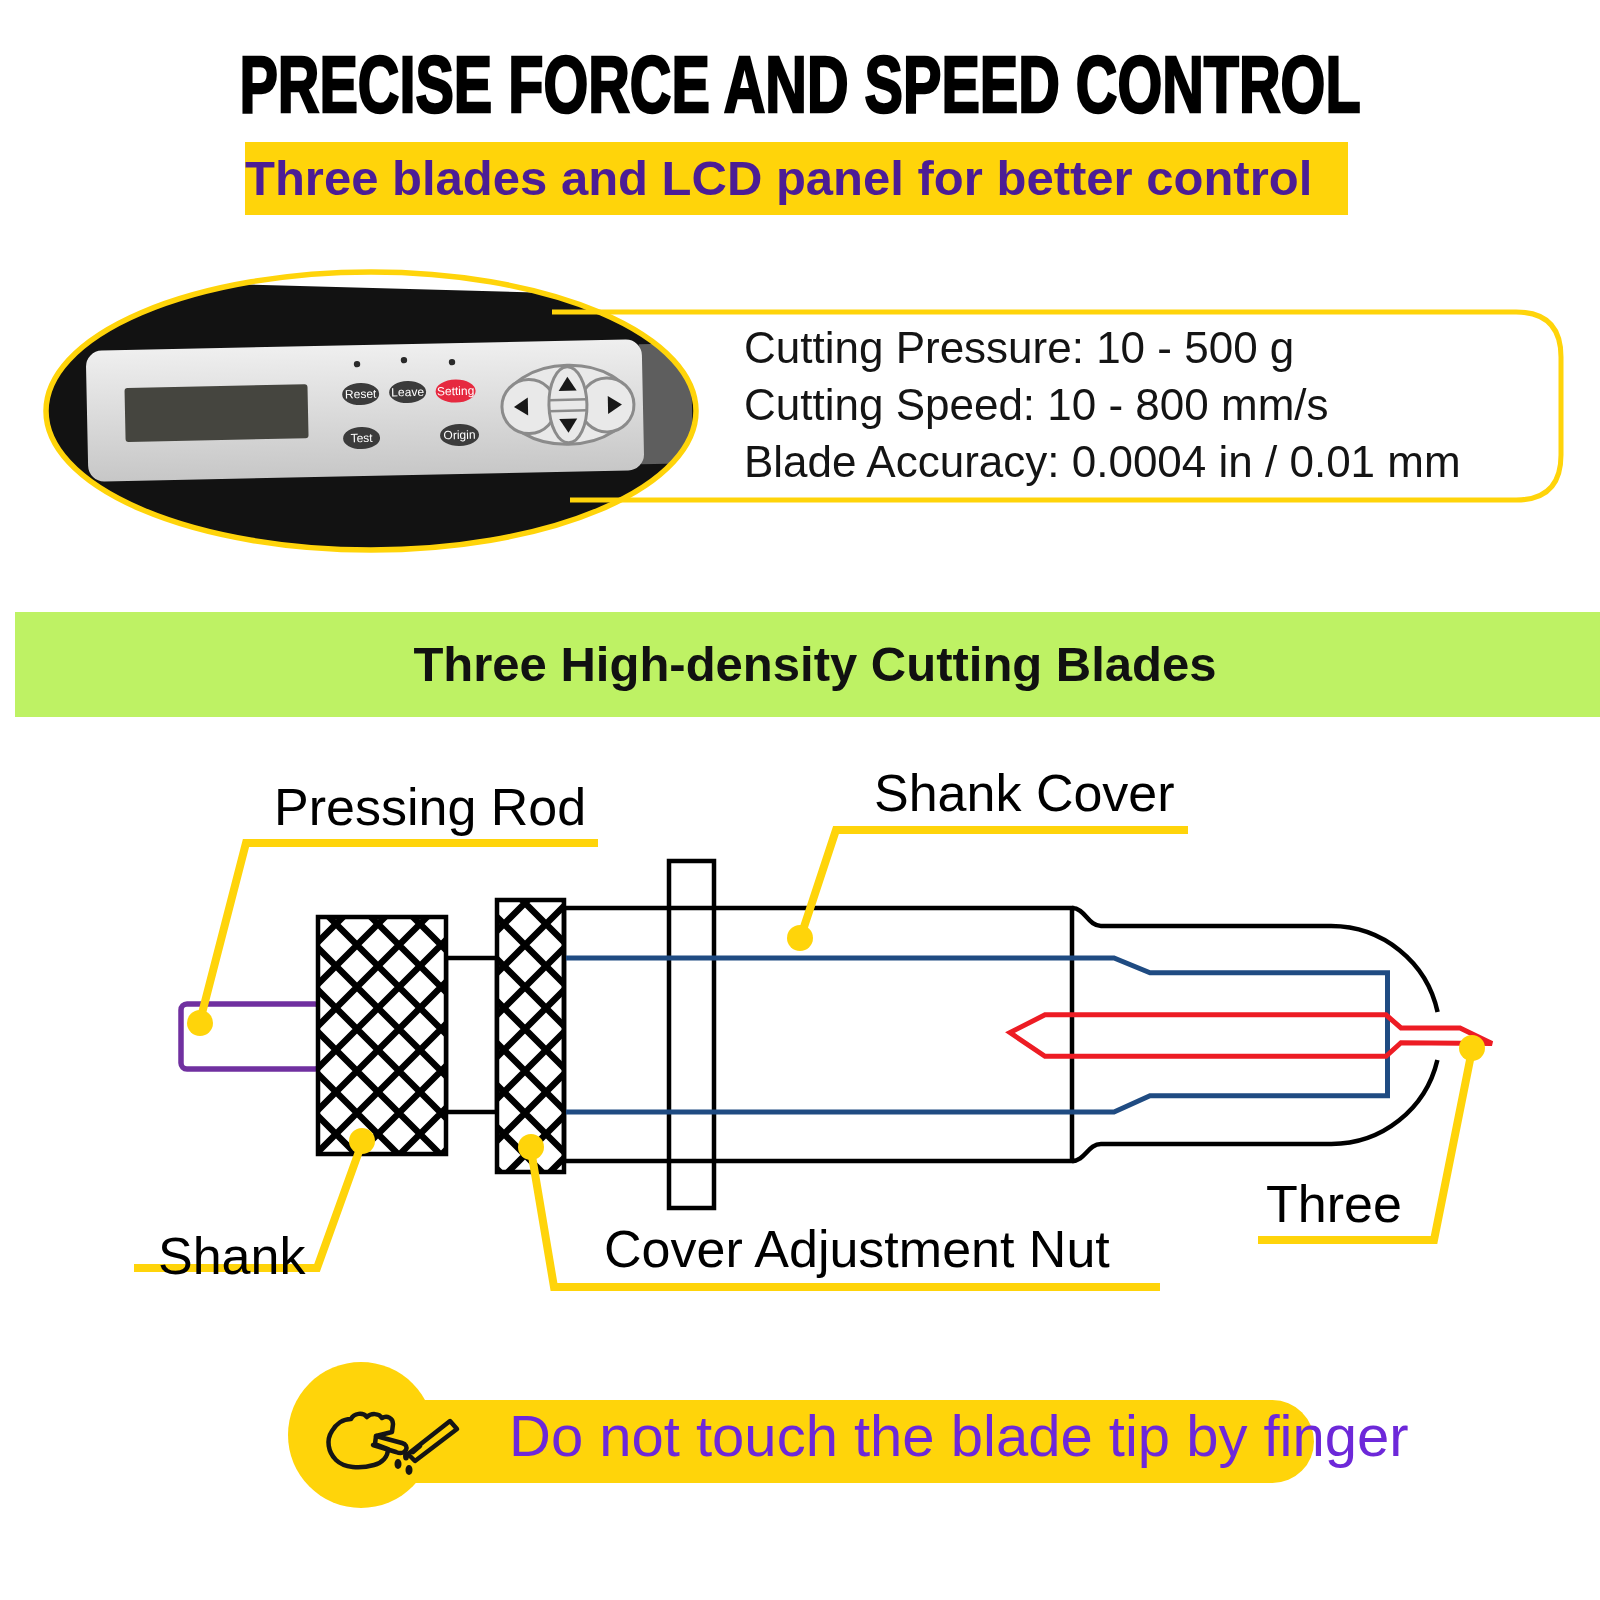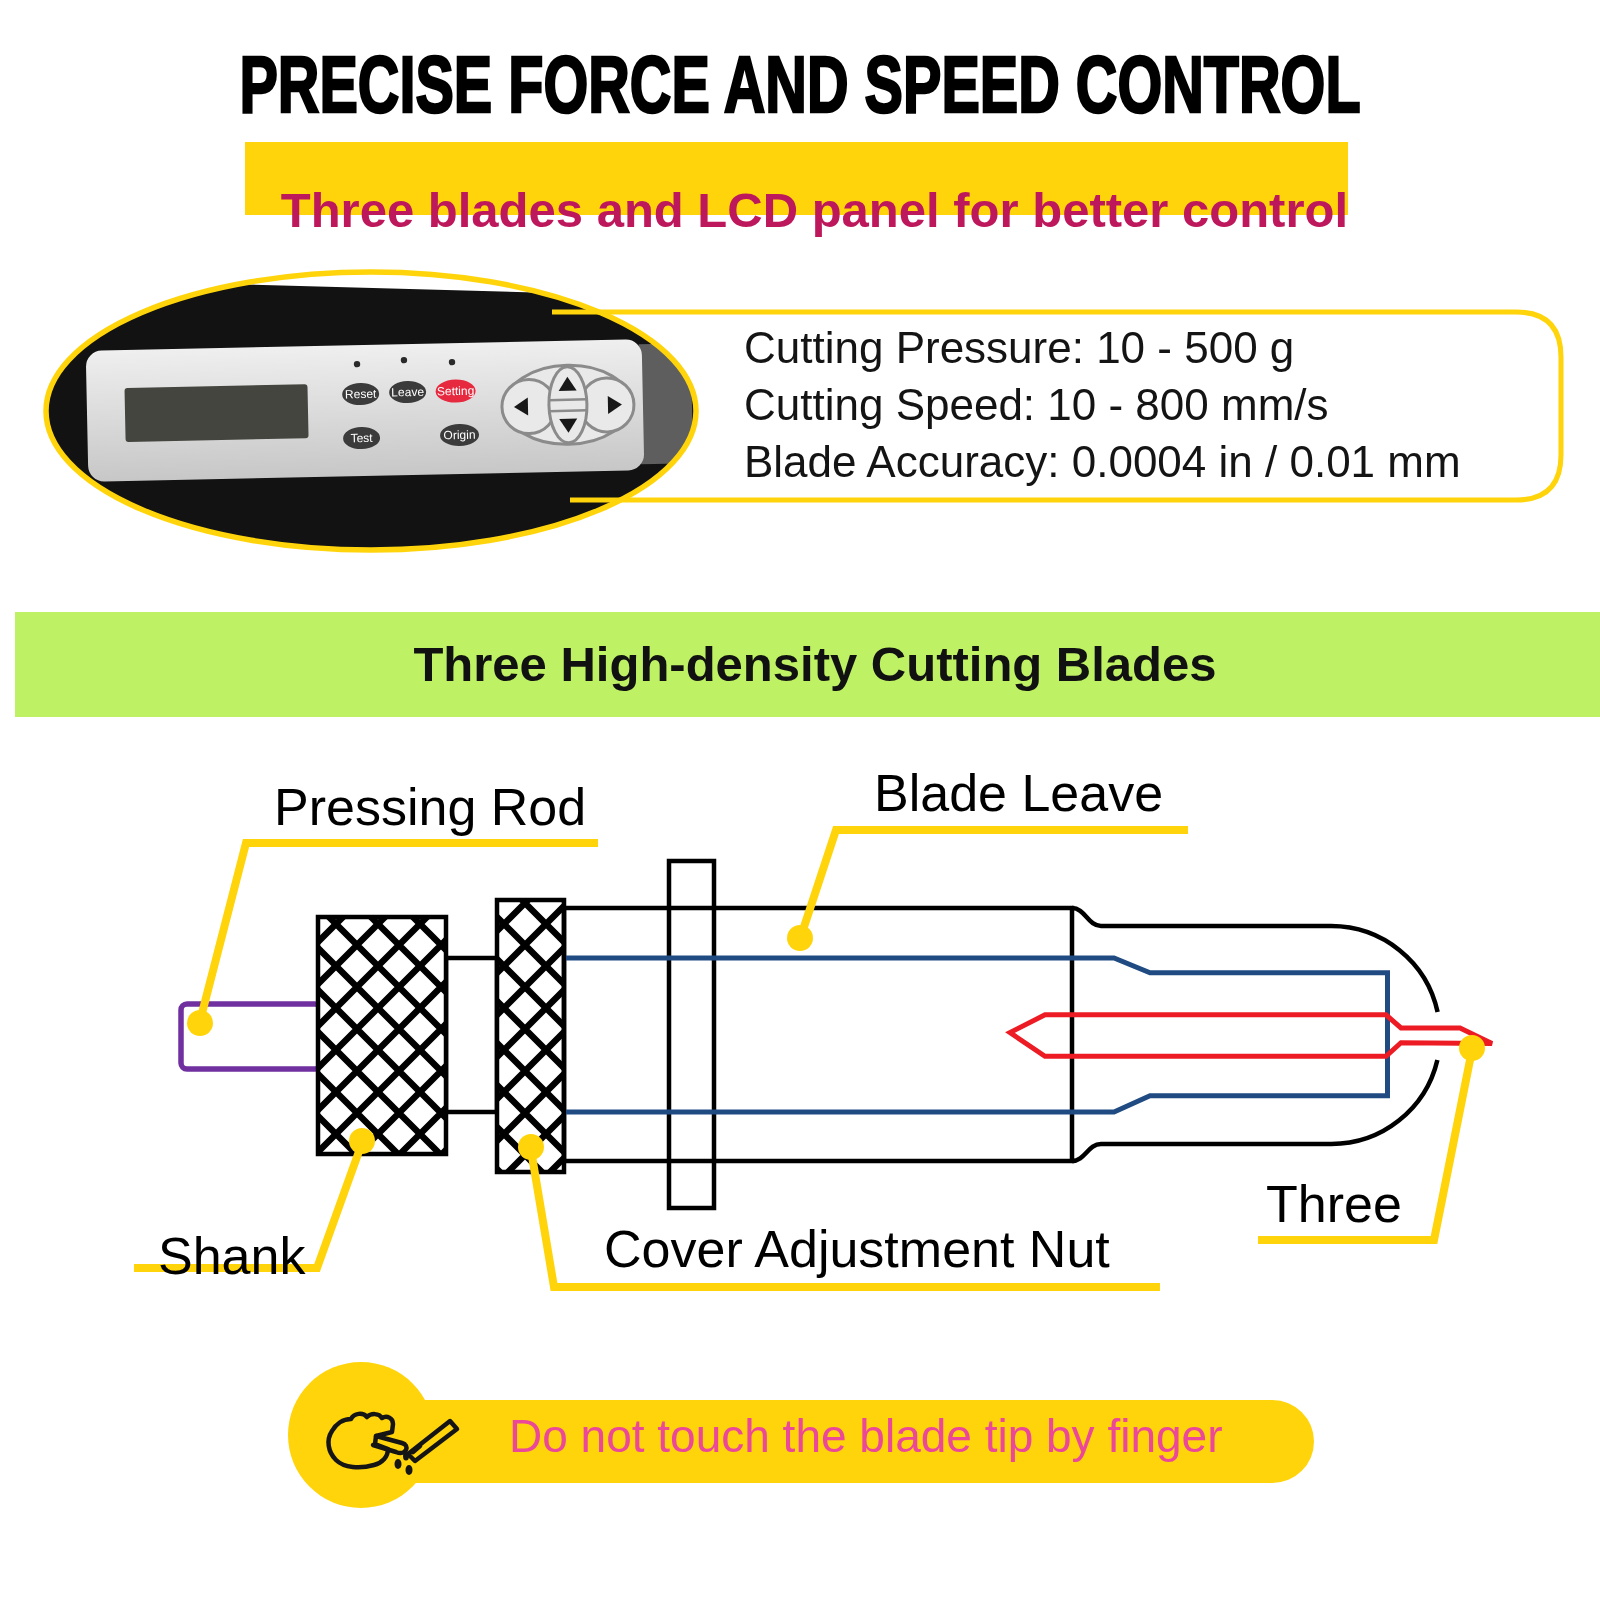--- a/index.html
+++ b/index.html
@@ -1,26 +1,26 @@
 <!DOCTYPE html>
 <html><head>
 <meta charset="utf-8">
 <style>
   html,body{margin:0;padding:0;}
   body{width:1600px;height:1600px;background:#fff;font-family:"Liberation Sans",sans-serif;position:relative;overflow:hidden;}
   .abs{position:absolute;}
   #title{left:0;top:45px;width:1600px;text-align:center;font-size:80px;font-weight:700;line-height:80px;color:#000;
          letter-spacing:0px;transform:scaleX(0.72);transform-origin:800px 0;-webkit-text-stroke:2.5px #000;white-space:nowrap;}
   #bar1{left:245px;top:142px;width:1103px;height:73px;background:#FFD40A;}
-  #bar1 span{display:block;text-align:right;line-height:73px;font-size:49px;font-weight:700;color:#be185d;margin-top:32px;}
+  #bar1 span{display:block;text-align:left;line-height:73px;font-size:49px;font-weight:700;color:#4c1d95;}
   #spec{left:744px;top:319px;font-size:44px;line-height:57px;color:#141414;white-space:nowrap;}
   #bar2{left:0;top:612px;width:1600px;height:105px;background:#bef264;margin-left:15px;}
   #bar2 span{display:block;text-align:center;line-height:105px;font-size:49px;font-weight:700;color:#111;}
   .lbl{font-size:52px;color:#000;line-height:49px;white-space:nowrap;}
-  #pilltext{left:509px;top:1413px;font-size:46px;color:#ec4899;line-height:46px;white-space:nowrap;}
+  #pilltext{left:509px;top:1413px;font-size:58px;color:#6d28d9;line-height:46px;white-space:nowrap;}
 </style>
 </head>
 <body>
   <div class="abs" id="bar1">
     <span>Three blades and LCD panel for better control</span>
   </div>
   <div class="abs" id="bar2">
     <span>Three High-density Cutting Blades</span>
   </div>
 
@@ -113,17 +113,17 @@
     <g fill="#151515">
       <ellipse cx="398" cy="1464" rx="3.5" ry="5"></ellipse>
       <ellipse cx="406" cy="1456" rx="3" ry="4.5"></ellipse>
       <ellipse cx="409" cy="1470" rx="3.5" ry="5"></ellipse>
     </g>
   </svg>
 
   <div class="abs" id="title">PRECISE FORCE AND SPEED CONTROL</div>
   <div class="abs" id="spec">Cutting Pressure: 10 - 500 g<br>Cutting Speed: 10 - 800 mm/s<br>Blade Accuracy: 0.0004 in / 0.01 mm</div>
   <div class="abs lbl" style="left:274px;top:783px;">Pressing Rod</div>
-  <div class="abs lbl" style="left:874px;top:769px;">Blade Leave</div>
+  <div class="abs lbl" style="left:874px;top:769px;">Shank Cover</div>
   <div class="abs lbl" style="left:158px;top:1232px;">Shank</div>
   <div class="abs lbl" style="left:604px;top:1225px;">Cover Adjustment Nut</div>
   <div class="abs lbl" style="left:1266px;top:1180px;">Three</div>
   <div class="abs" id="pilltext">Do not touch the blade tip by finger</div>
 
 </body></html>

